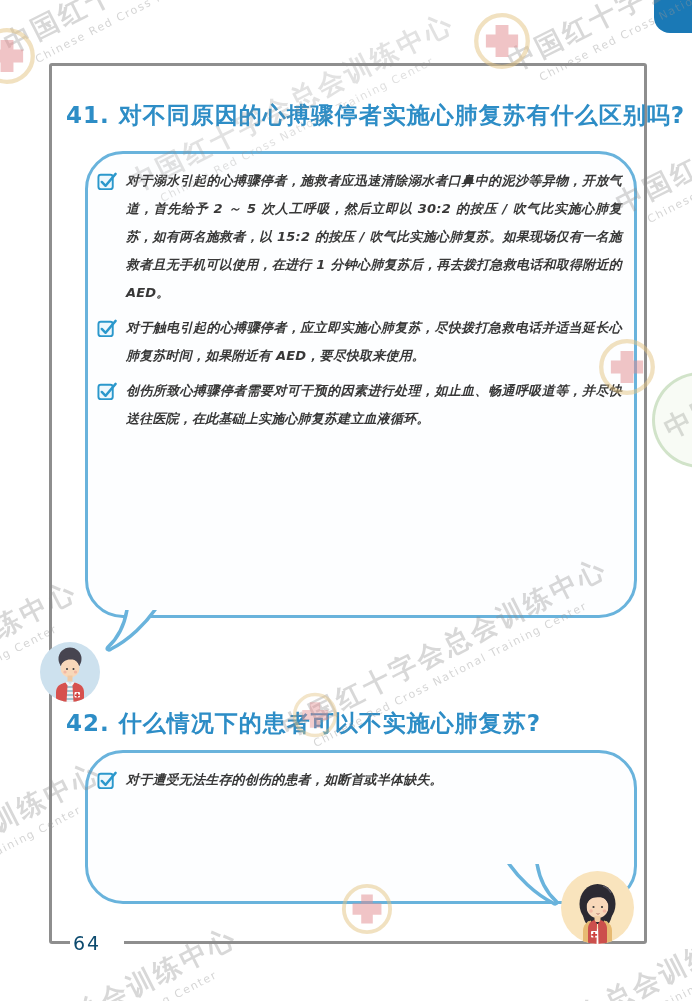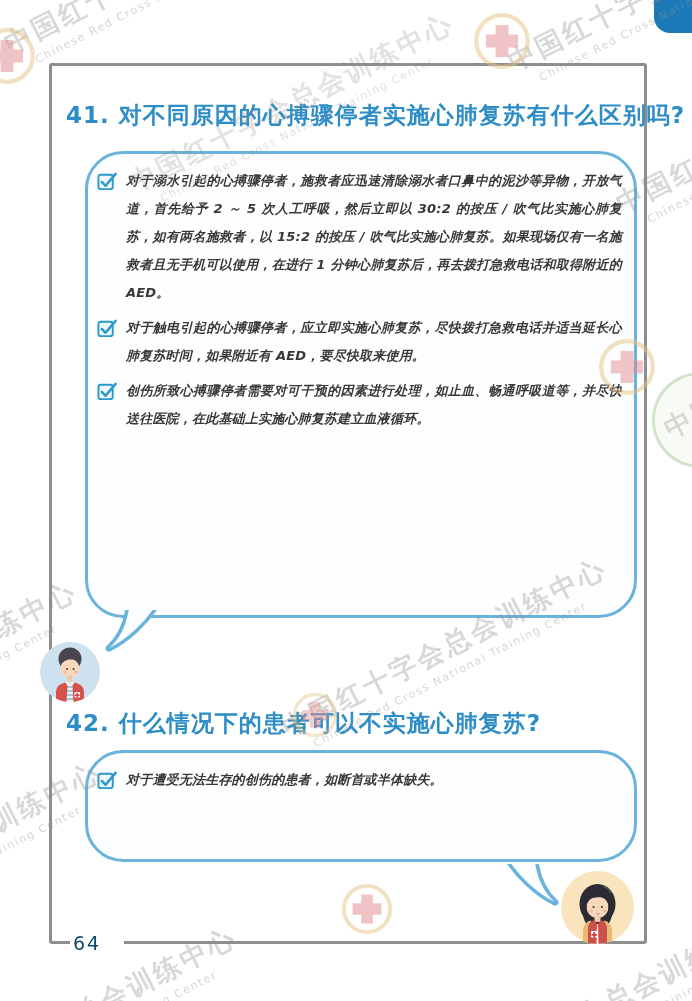--- a/index.html
+++ b/index.html
@@ -16,21 +16,21 @@
     border:3px solid #8e8e8e;border-radius:3px;box-sizing:border-box;z-index:1;}
   
   .q-title{position:absolute;left:66px;color:#2d8dc6;font-size:23px;font-weight:bold;
     letter-spacing:1px;z-index:2;white-space:nowrap;}
   #q41-title{top:100px;}
   #q42-title{top:708px;}
   
   .bubble{position:absolute;left:85px;width:552px;background:#fdfeff;border:3.5px solid #69b3dc;
     border-radius:38px;box-sizing:border-box;z-index:2;padding:13px 12px 0 9px;}
   #q41-box{top:151px;height:467px;}
-  #q42-box{top:750px;height:112px;}
+  #q42-box{top:750px;height:154px;}
   .bullet{display:flex;gap:8px;margin-bottom:7px;align-items:flex-start;}
   .bullet .check{flex:0 0 21px;width:21px;height:22px;margin-top:3px;}
   .bullet .txt{font-size:13px;line-height:28px;color:#383838;font-weight:600;
     text-align:justify;letter-spacing:0.2px;font-style:italic;}
   
   .tail{position:absolute;z-index:3;overflow:hidden;}
   #tail-41{left:100px;top:610px;}
   #tail-42{left:484px;top:864px;}
   
   .avatar{position:absolute;z-index:4;}

